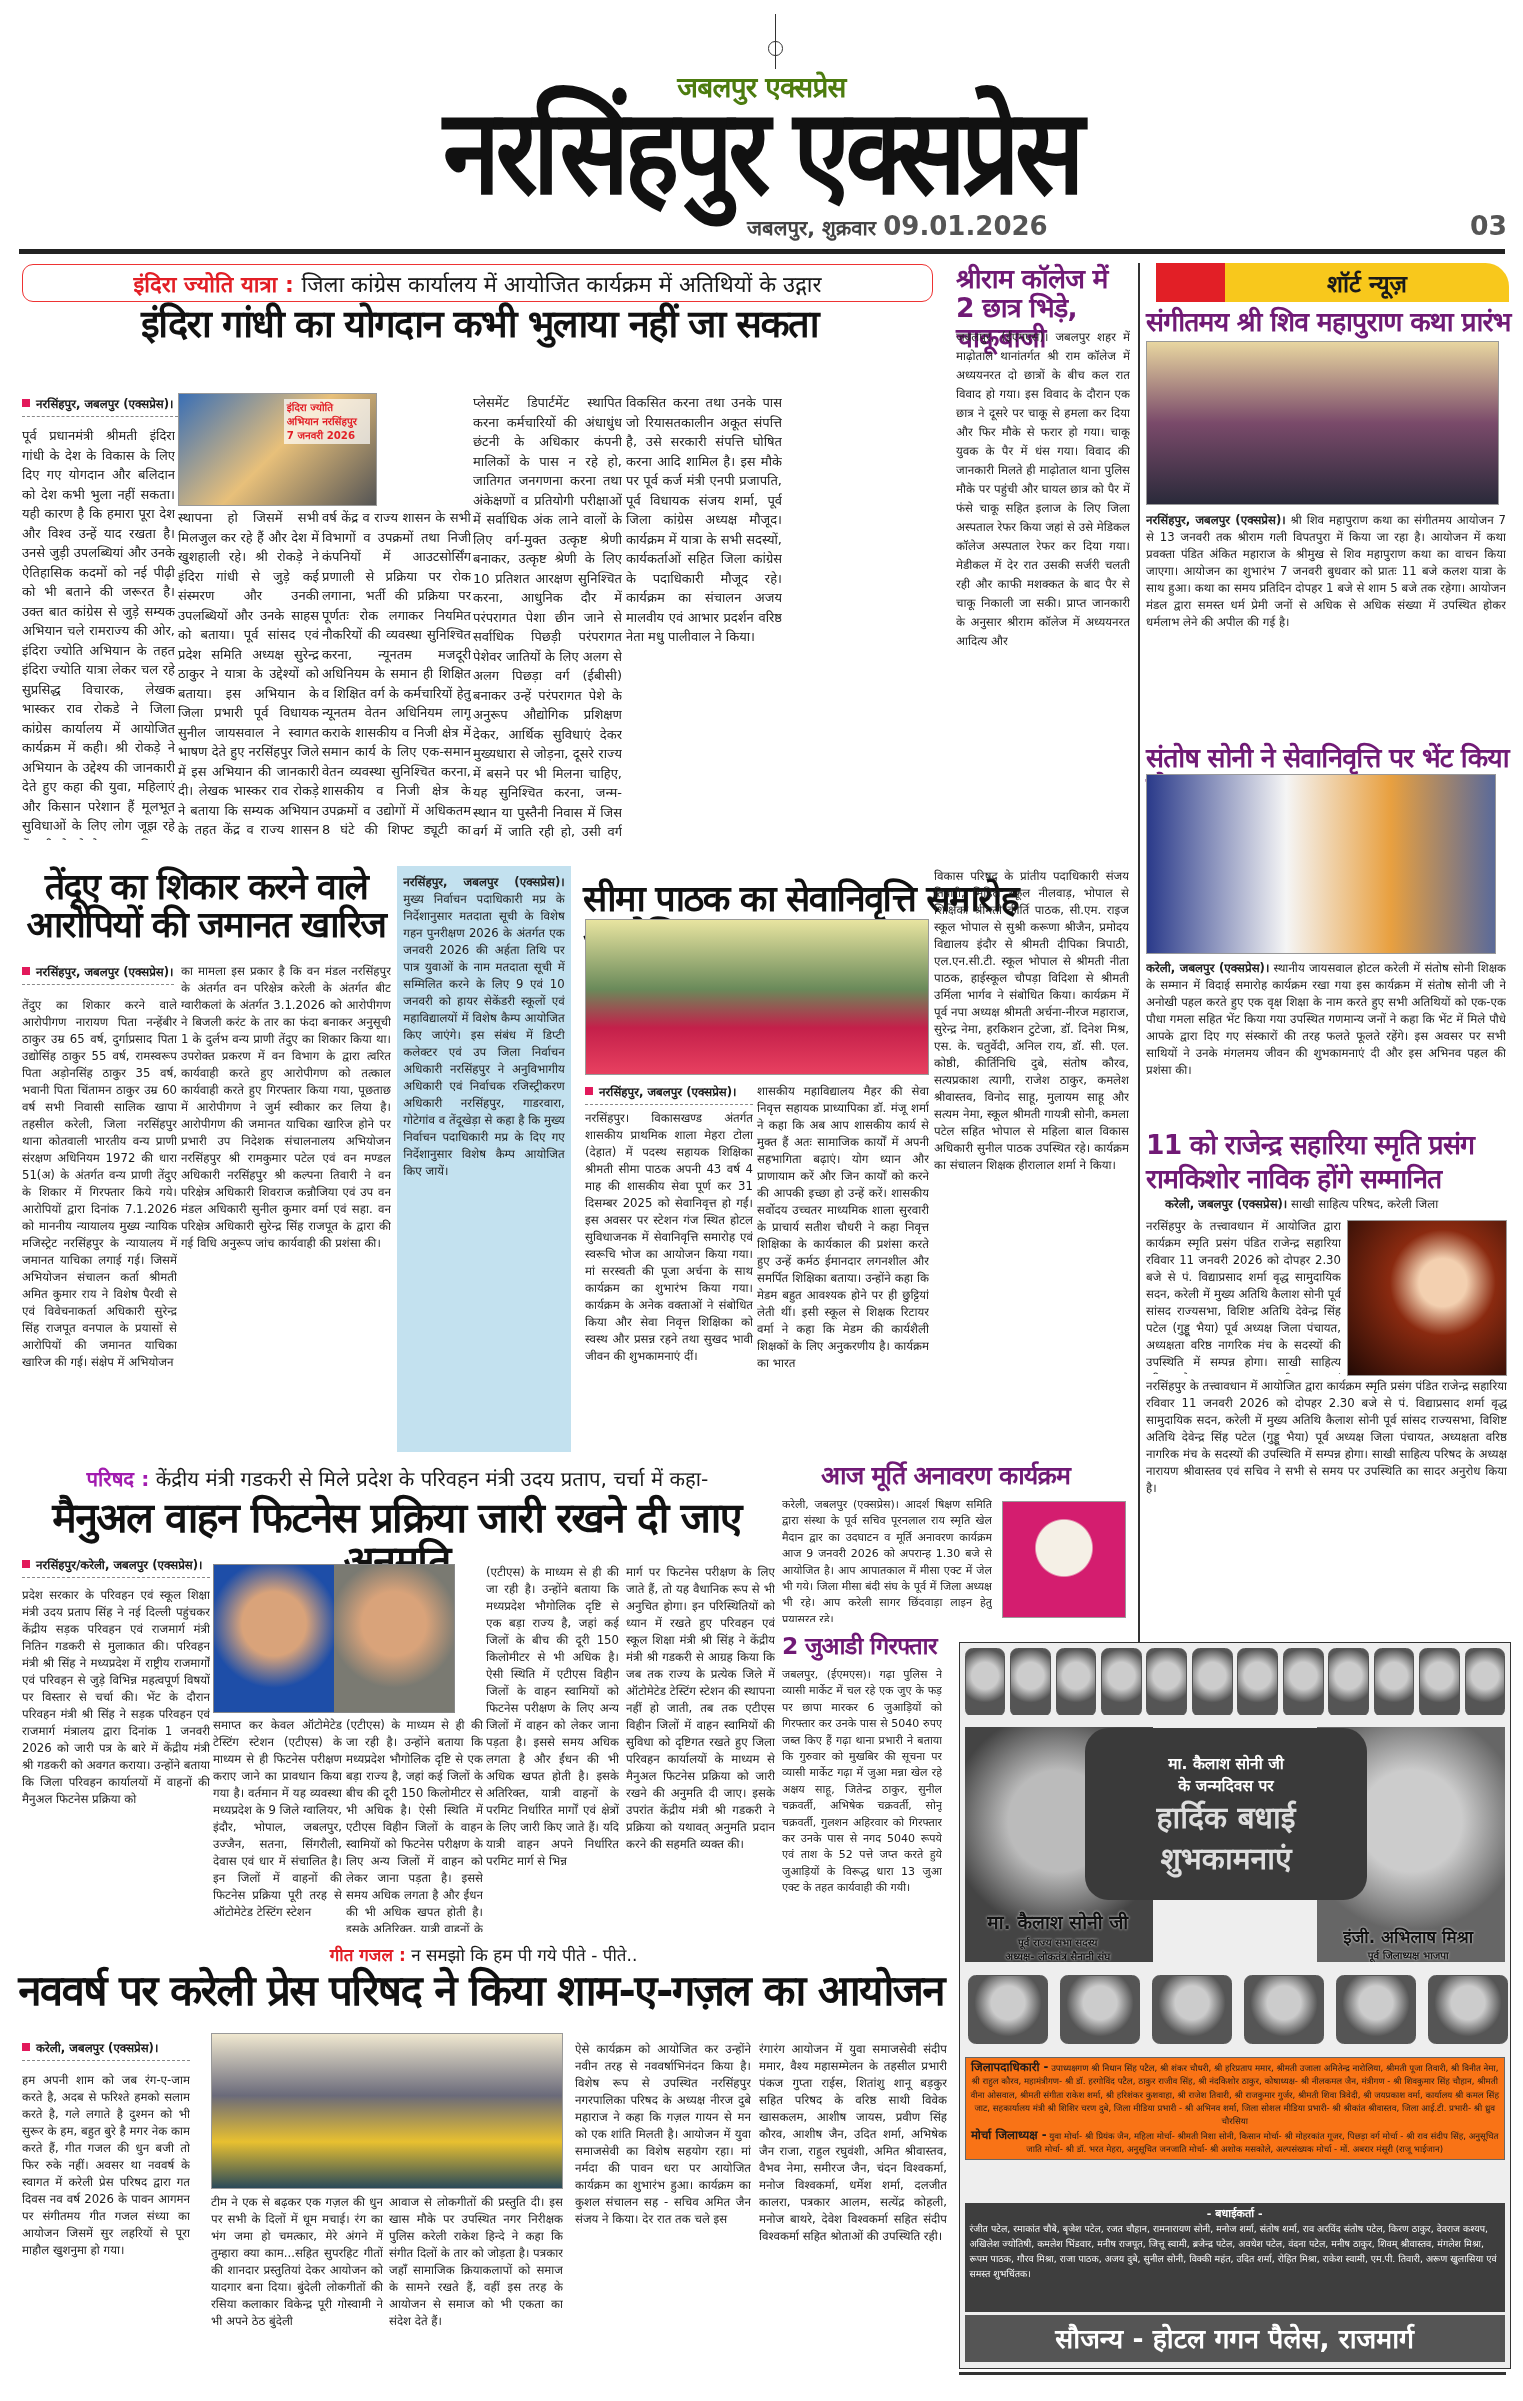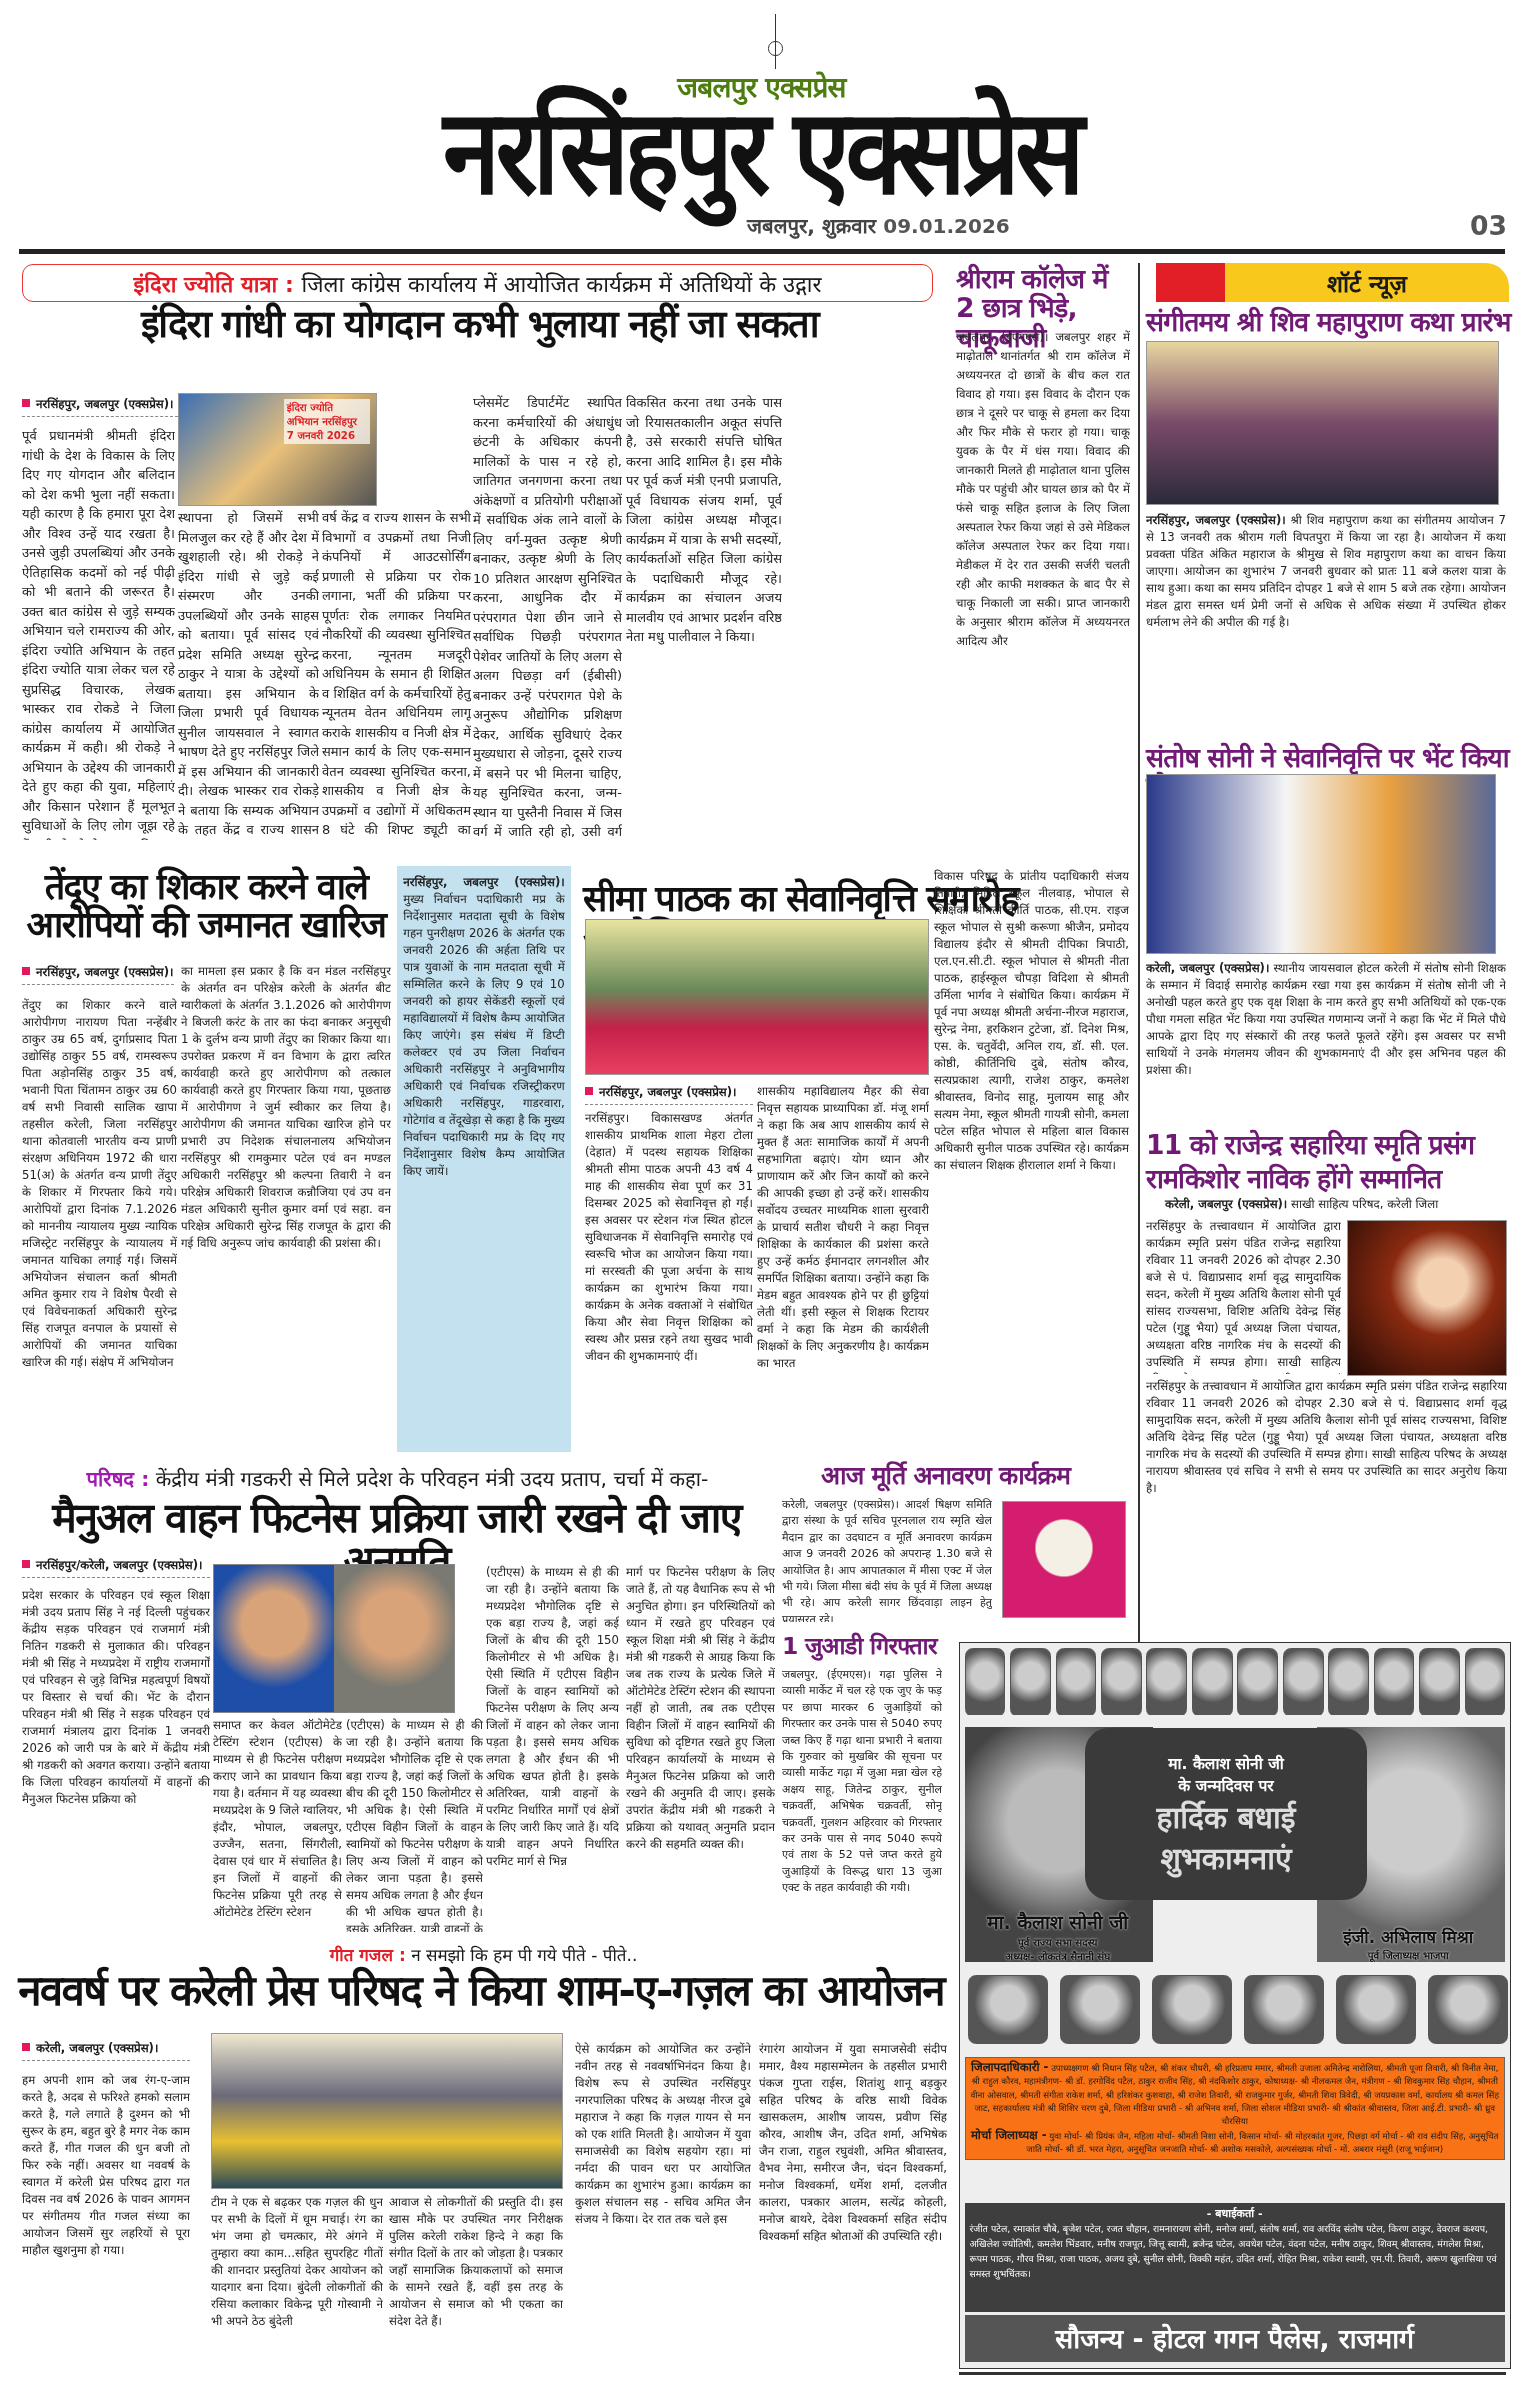--- a/index.html
+++ b/index.html
@@ -4,21 +4,21 @@
 <style>
   *{box-sizing:border-box;margin:0;padding:0}
   body{width:1523px;height:2401px;background:#fff;font-family:"DejaVu Sans","Liberation Sans",sans-serif;color:#1a1a1a;position:relative;overflow:hidden}
   .abs{position:absolute}
   .reg-mark{left:766px;top:14px;width:19px;height:55px}
   .reg-mark:before{content:"";position:absolute;left:8.6px;top:0;width:0.8px;height:55px;background:#333}
   .reg-mark:after{content:"";position:absolute;left:2.3px;top:27px;width:12.5px;height:12.5px;border:0.8px solid #333;border-radius:50%}
   .masthead-sub{left:0;width:1523px;top:67px;text-align:center;color:#4d7c0f;font:bold 28px "DejaVu Sans",sans-serif;letter-spacing:-0.8px}
   .masthead-title{left:0;width:1523px;top:94px;text-align:center;font:bold 103px "DejaVu Sans Condensed","DejaVu Sans",sans-serif;letter-spacing:-4.7px;color:#111;line-height:117px;transform:scaleY(1.15)}
   .dateline{left:747px;top:211px;font:bold 20.3px "DejaVu Sans",sans-serif;color:#444}
-  .dateline .date{font-size:20px;color:#555}
+  .dateline .date{font-size:26px;color:#555}
   .pageno{left:1470px;top:210px;font:bold 26.6px "DejaVu Sans",sans-serif;color:#555}
   .rule{left:19px;top:249px;width:1486px;height:4.7px;background:#222}
   .vrule{width:1.6px;background:#333}
   .kicker-box{left:22px;top:264px;width:911px;height:38px;border:1.6px solid #e33;border-radius:11px;display:flex;align-items:center;justify-content:center;gap:7.8px;font-size:22px}
   .kicker-box .red{color:#e21f26;font-weight:bold}
   .headline{font-weight:bold;color:#111;letter-spacing:-1.6px;line-height:1.05}
   .h1{left:22px;top:305px;width:915px;font-size:38px;text-align:center}
   .byline{font-size:11.7px;font-weight:bold;display:flex;align-items:center;gap:6.3px;border-bottom:0.8px dashed #888;padding-bottom:4.7px}
   .byline:before{content:"";width:7.8px;height:7.8px;background:#e2195b;display:inline-block}
   .col-text{font-size:13px;line-height:19.5px;text-align:justify;color:#222}
@@ -100,21 +100,21 @@
 <div class="abs photo" style="left:585px;top:919px;width:344px;height:156px;background:linear-gradient(180deg,#e8e4a0,#6a8a5a 45%,#c4204a 70%,#e84060)"></div>
 <div class="abs byline" style="left:585px;top:1083px;width:168px">नरसिंहपुर, जबलपुर (एक्सप्रेस)।</div>
 <div class="abs col-text" style="left:585px;top:1110px;width:168px;height:328px;overflow:hidden;font-size:11.7px;line-height:17px">नरसिंहपुर। विकासखण्ड अंतर्गत शासकीय प्राथमिक शाला मेहरा टोला (देहात) में पदस्थ सहायक शिक्षिका श्रीमती सीमा पाठक अपनी 43 वर्ष 4 माह की शासकीय सेवा पूर्ण कर 31 दिसम्बर 2025 को सेवानिवृत्त हो गईं। इस अवसर पर स्टेशन गंज स्थित होटल सुविधाजनक में सेवानिवृत्ति समारोह एवं स्वरूचि भोज का आयोजन किया गया। मां सरस्वती की पूजा अर्चना के साथ कार्यक्रम का शुभारंभ किया गया। कार्यक्रम के अनेक वक्ताओं ने संबोधित किया और सेवा निवृत्त शिक्षिका को स्वस्थ और प्रसन्न रहने तथा सुखद भावी जीवन की शुभकामनाएं दीं।</div>
 <div class="abs col-text" style="left:757px;top:1083px;width:172px;height:356px;overflow:hidden;font-size:11.7px;line-height:17px">शासकीय महाविद्यालय मैहर की सेवा निवृत्त सहायक प्राध्यापिका डॉ. मंजू शर्मा ने कहा कि अब आप शासकीय कार्य से मुक्त हैं अतः सामाजिक कार्यों में अपनी सहभागिता बढ़ाएं। योग ध्यान और प्राणायाम करें और जिन कार्यों को करने की आपकी इच्छा हो उन्हें करें। शासकीय सर्वोदय उच्चतर माध्यमिक शाला सुरवारी के प्राचार्य सतीश चौधरी ने कहा निवृत्त शिक्षिका के कार्यकाल की प्रशंसा करते हुए उन्हें कर्मठ ईमानदार लगनशील और समर्पित शिक्षिका बताया। उन्होंने कहा कि मेडम बहुत आवश्यक होने पर ही छुट्टियां लेती थीं। इसी स्कूल से शिक्षक रिटायर वर्मा ने कहा कि मेडम की कार्यशैली शिक्षकों के लिए अनुकरणीय है। कार्यक्रम का भारत</div>
 <div class="abs col-text" style="left:934px;top:868px;width:195px;height:571px;overflow:hidden;font-size:11.7px;line-height:17px">विकास परिषद के प्रांतीय पदाधिकारी संजय तिवारी, मिडिल स्कूल नीलवाड़, भोपाल से शिक्षिका श्रीमती कीर्ति पाठक, सी.एम. राइज स्कूल भोपाल से सुश्री करूणा श्रीजैन, प्रमोदय विद्यालय इंदौर से श्रीमती दीपिका त्रिपाठी, एल.एन.सी.टी. स्कूल भोपाल से श्रीमती नीता पाठक, हाईस्कूल चौपड़ा विदिशा से श्रीमती उर्मिला भार्गव ने संबोधित किया। कार्यक्रम में पूर्व नपा अध्यक्ष श्रीमती अर्चना-नीरज महाराज, सुरेन्द्र नेमा, हरकिशन टुटेजा, डॉ. दिनेश मिश्र, एस. के. चतुर्वेदी, अनिल राय, डॉ. सी. एल. कोष्ठी, कीर्तिनिधि दुबे, संतोष कौरव, सत्यप्रकाश त्यागी, राजेश ठाकुर, कमलेश श्रीवास्तव, विनोद साहू, मुलायम साहू और सत्यम नेमा, स्कूल श्रीमती गायत्री सोनी, कमला पटेल सहित भोपाल से महिला बाल विकास अधिकारी सुनील पाठक उपस्थित रहे। कार्यक्रम का संचालन शिक्षक हीरालाल शर्मा ने किया।</div>
 
 <div class="abs side-h" style="left:821px;top:1462px;width:305px;font-size:25px">आज मूर्ति अनावरण कार्यक्रम</div>
 <div class="abs col-text" style="left:782px;top:1497px;width:210px;height:125px;overflow:hidden;font-size:11px;line-height:16.4px">करेली, जबलपुर (एक्सप्रेस)। आदर्श षिक्षण समिति द्वारा संस्था के पूर्व सचिव पूरनलाल राय स्मृति खेल मैदान द्वार का उदघाटन व मूर्ति अनावरण कार्यक्रम आज 9 जनवरी 2026 को अपरान्ह 1.30 बजे से आयोजित है। आप आपातकाल में मीसा एक्ट में जेल भी गये। जिला मीसा बंदी संघ के पूर्व में जिला अध्यक्ष भी रहे। आप करेली सागर छिंदवाड़ा लाइन हेतु प्रयासरत रहे।</div>
 <div class="abs photo pink" style="left:1002px;top:1501px;width:124px;height:117px"></div>
 
-<div class="abs side-h" style="left:782px;top:1634px;width:172px;font-size:23.5px">1 जुआडी गिरफ्तार</div>
+<div class="abs side-h" style="left:782px;top:1634px;width:172px;font-size:23.5px">2 जुआडी गिरफ्तार</div>
 <div class="abs col-text" style="left:782px;top:1667px;width:160px;height:270px;overflow:hidden;font-size:11px;line-height:16.4px">जबलपुर, (ईएमएस)। गढ़ा पुलिस ने व्यासी मार्केट में चल रहे एक जुए के फड़ पर छापा मारकर 6 जुआड़ियों को गिरफ्तार कर उनके पास से 5040 रुपए जब्त किए हैं गढ़ा थाना प्रभारी ने बताया कि गुरुवार को मुखबिर की सूचना पर व्यासी मार्केट गढ़ा में जुआ मन्ना खेल रहे अक्षय साहू, जितेन्द्र ठाकुर, सुनील चक्रवर्ती, अभिषेक चक्रवर्ती, सोनू चक्रवर्ती, गुलशन अहिरवार को गिरफ्तार कर उनके पास से नगद 5040 रूपये एवं ताश के 52 पत्ते जप्त करते हुये जुआड़ियों के विरूद्ध धारा 13 जुआ एक्ट के तहत कार्यवाही की गयी।</div>
 
 <div class="abs" style="left:22px;top:1464px;width:751px;text-align:center;font-size:20.3px"><span style="color:#a21caf;font-weight:bold">परिषद :</span> <span>केंद्रीय मंत्री गडकरी से मिले प्रदेश के परिवहन मंत्री उदय प्रताप, चर्चा में कहा-</span></div>
 <div class="abs headline" style="left:15.6px;top:1497px;width:762px;font-size:41px;text-align:center">मैनुअल वाहन फिटनेस प्रक्रिया जारी रखने दी जाए अनुमति</div>
 <div class="abs byline" style="left:22px;top:1556px;width:188px">नरसिंहपुर/करेली, जबलपुर (एक्सप्रेस)।</div>
 <div class="abs col-text" style="left:22px;top:1587px;width:188px;height:344px;overflow:hidden;font-size:11.7px;line-height:17px">प्रदेश सरकार के परिवहन एवं स्कूल शिक्षा मंत्री उदय प्रताप सिंह ने नई दिल्ली पहुंचकर केंद्रीय सड़क परिवहन एवं राजमार्ग मंत्री नितिन गडकरी से मुलाकात की। परिवहन मंत्री श्री सिंह ने मध्यप्रदेश में राष्ट्रीय राजमार्गों एवं परिवहन से जुड़े विभिन्न महत्वपूर्ण विषयों पर विस्तार से चर्चा की। भेंट के दौरान परिवहन मंत्री श्री सिंह ने सड़क परिवहन एवं राजमार्ग मंत्रालय द्वारा दिनांक 1 जनवरी 2026 को जारी पत्र के बारे में केंद्रीय मंत्री श्री गडकरी को अवगत कराया। उन्होंने बताया कि जिला परिवहन कार्यालयों में वाहनों की मैनुअल फिटनेस प्रक्रिया को</div>
 <div class="abs" style="left:213px;top:1564px;width:242px;height:149px;display:flex;border:0.8px solid #888">
   <div style="flex:1;background:radial-gradient(circle at 50% 40%,#d9a37a 30%,#1e4ea8 60%)"></div>
   <div style="flex:1;background:radial-gradient(circle at 50% 40%,#d9a37a 30%,#7a7a72 60%)"></div>
 </div>

